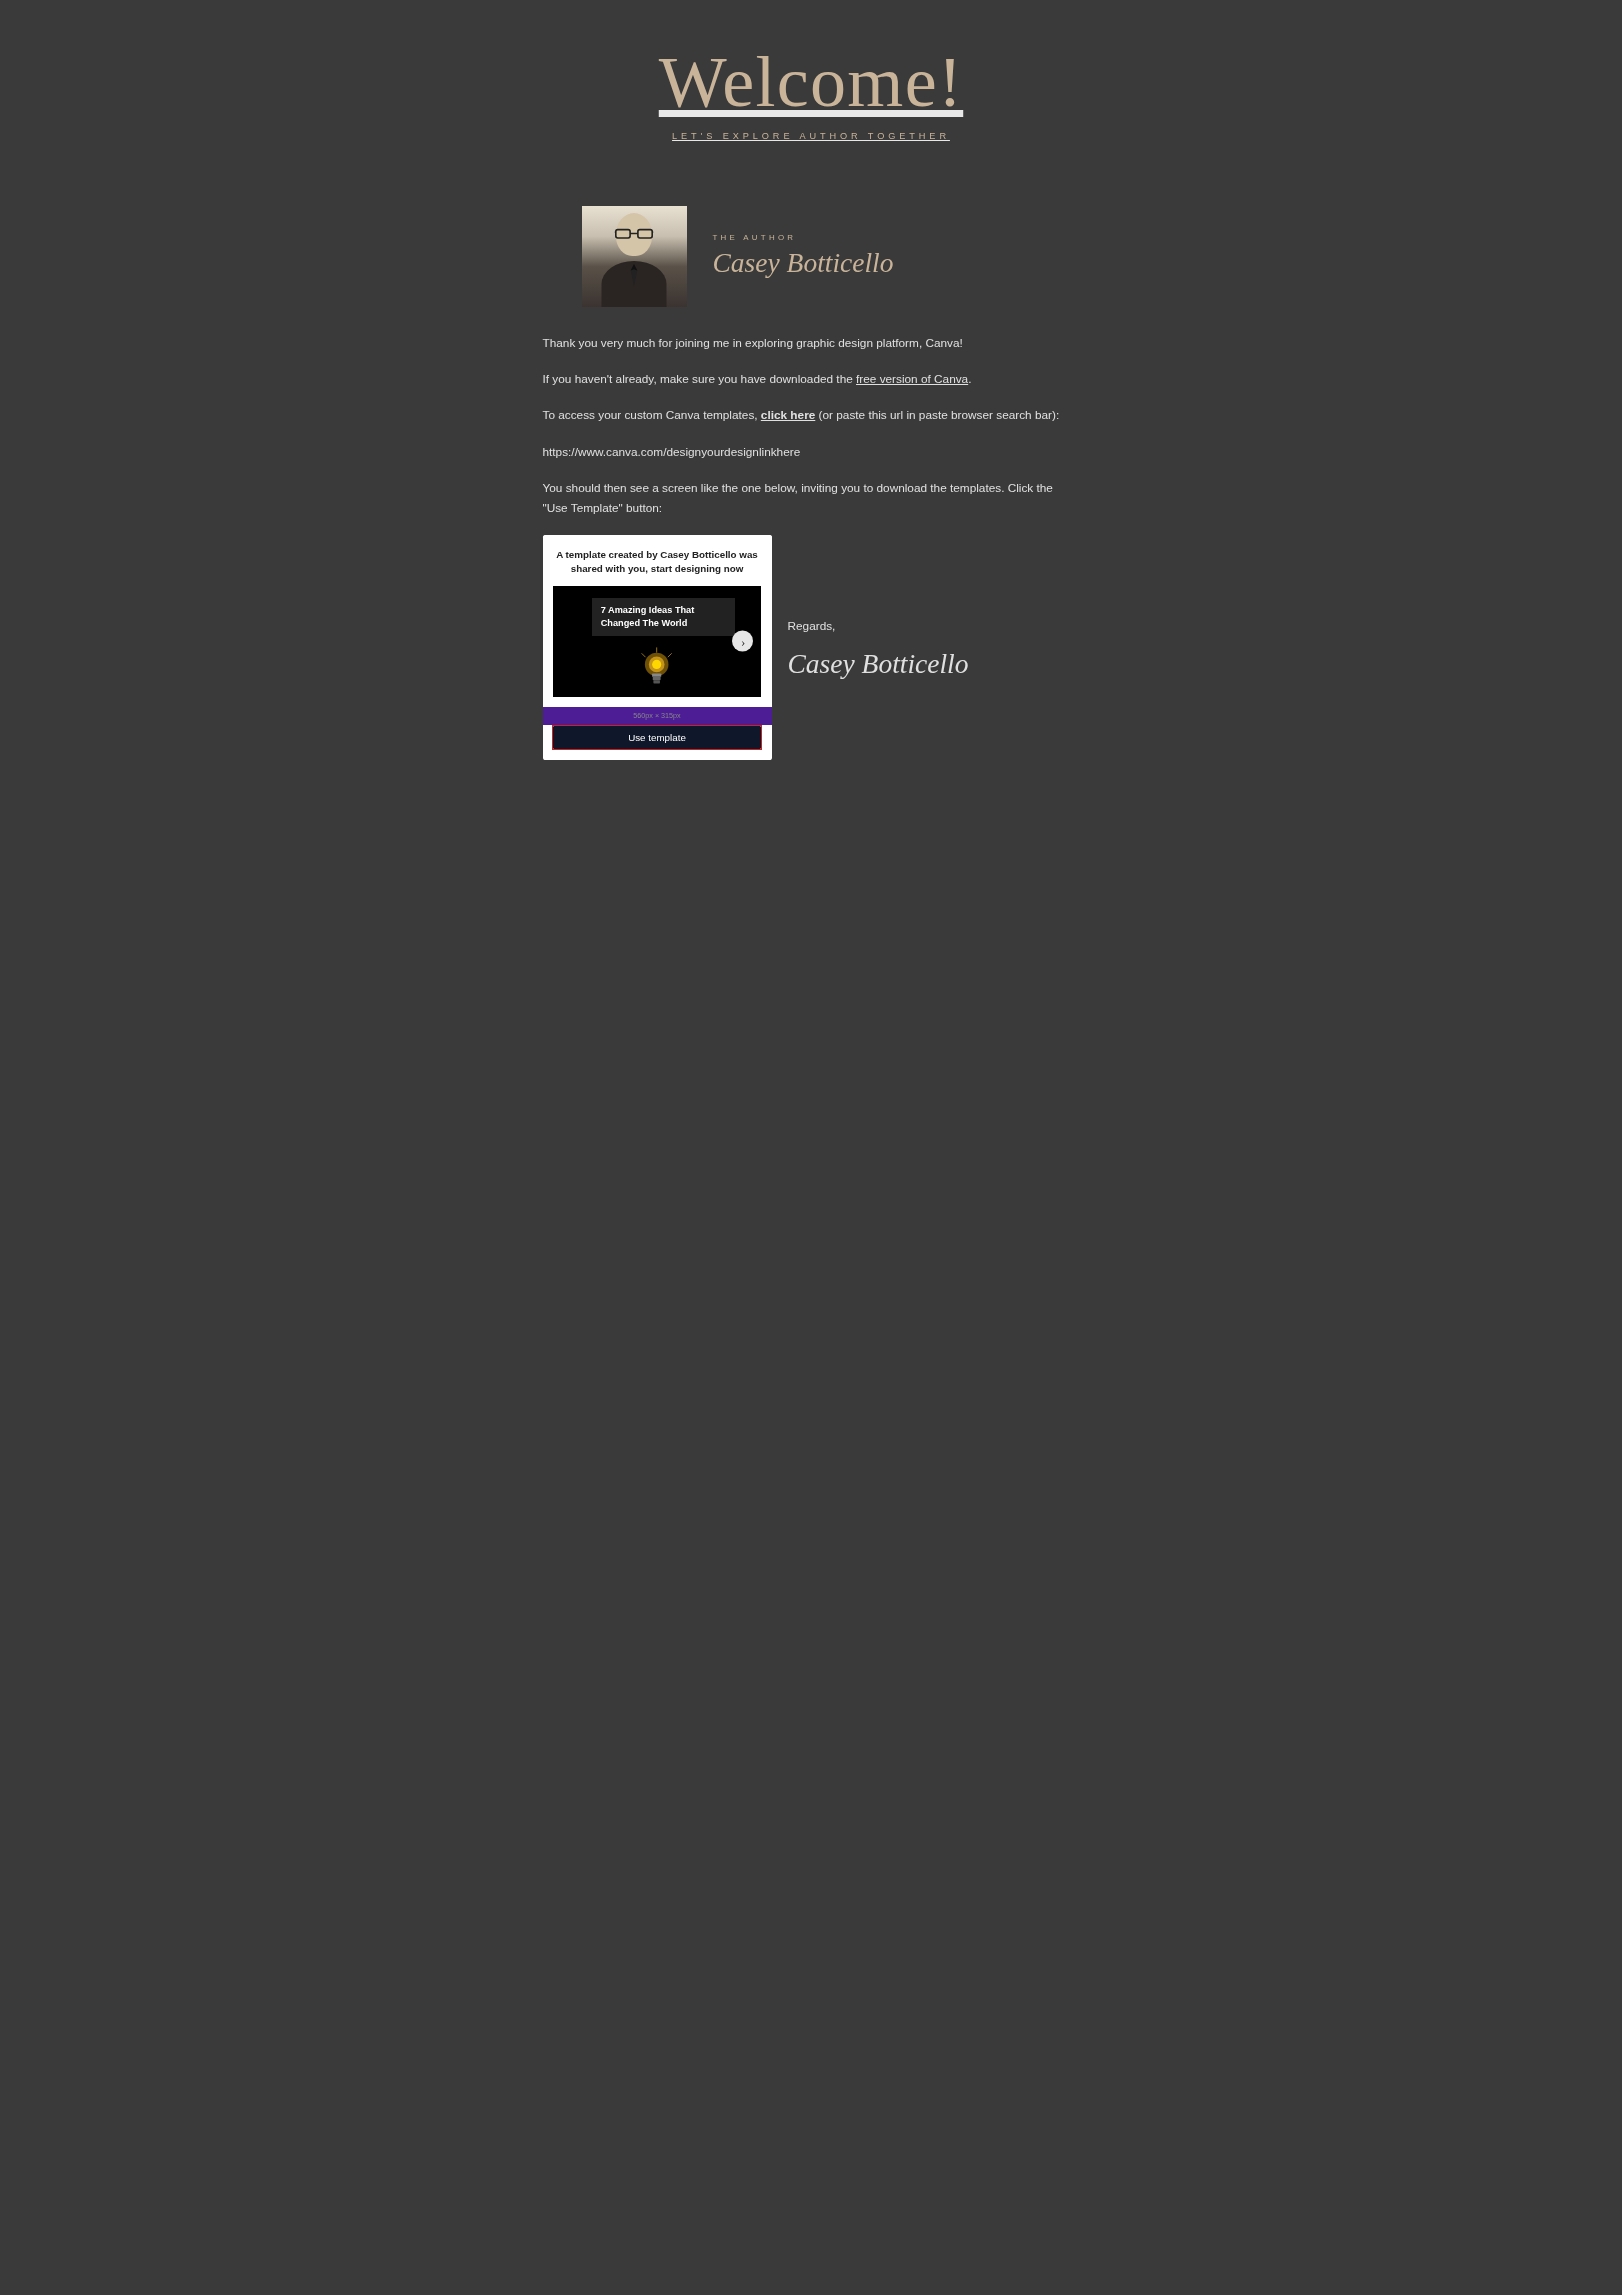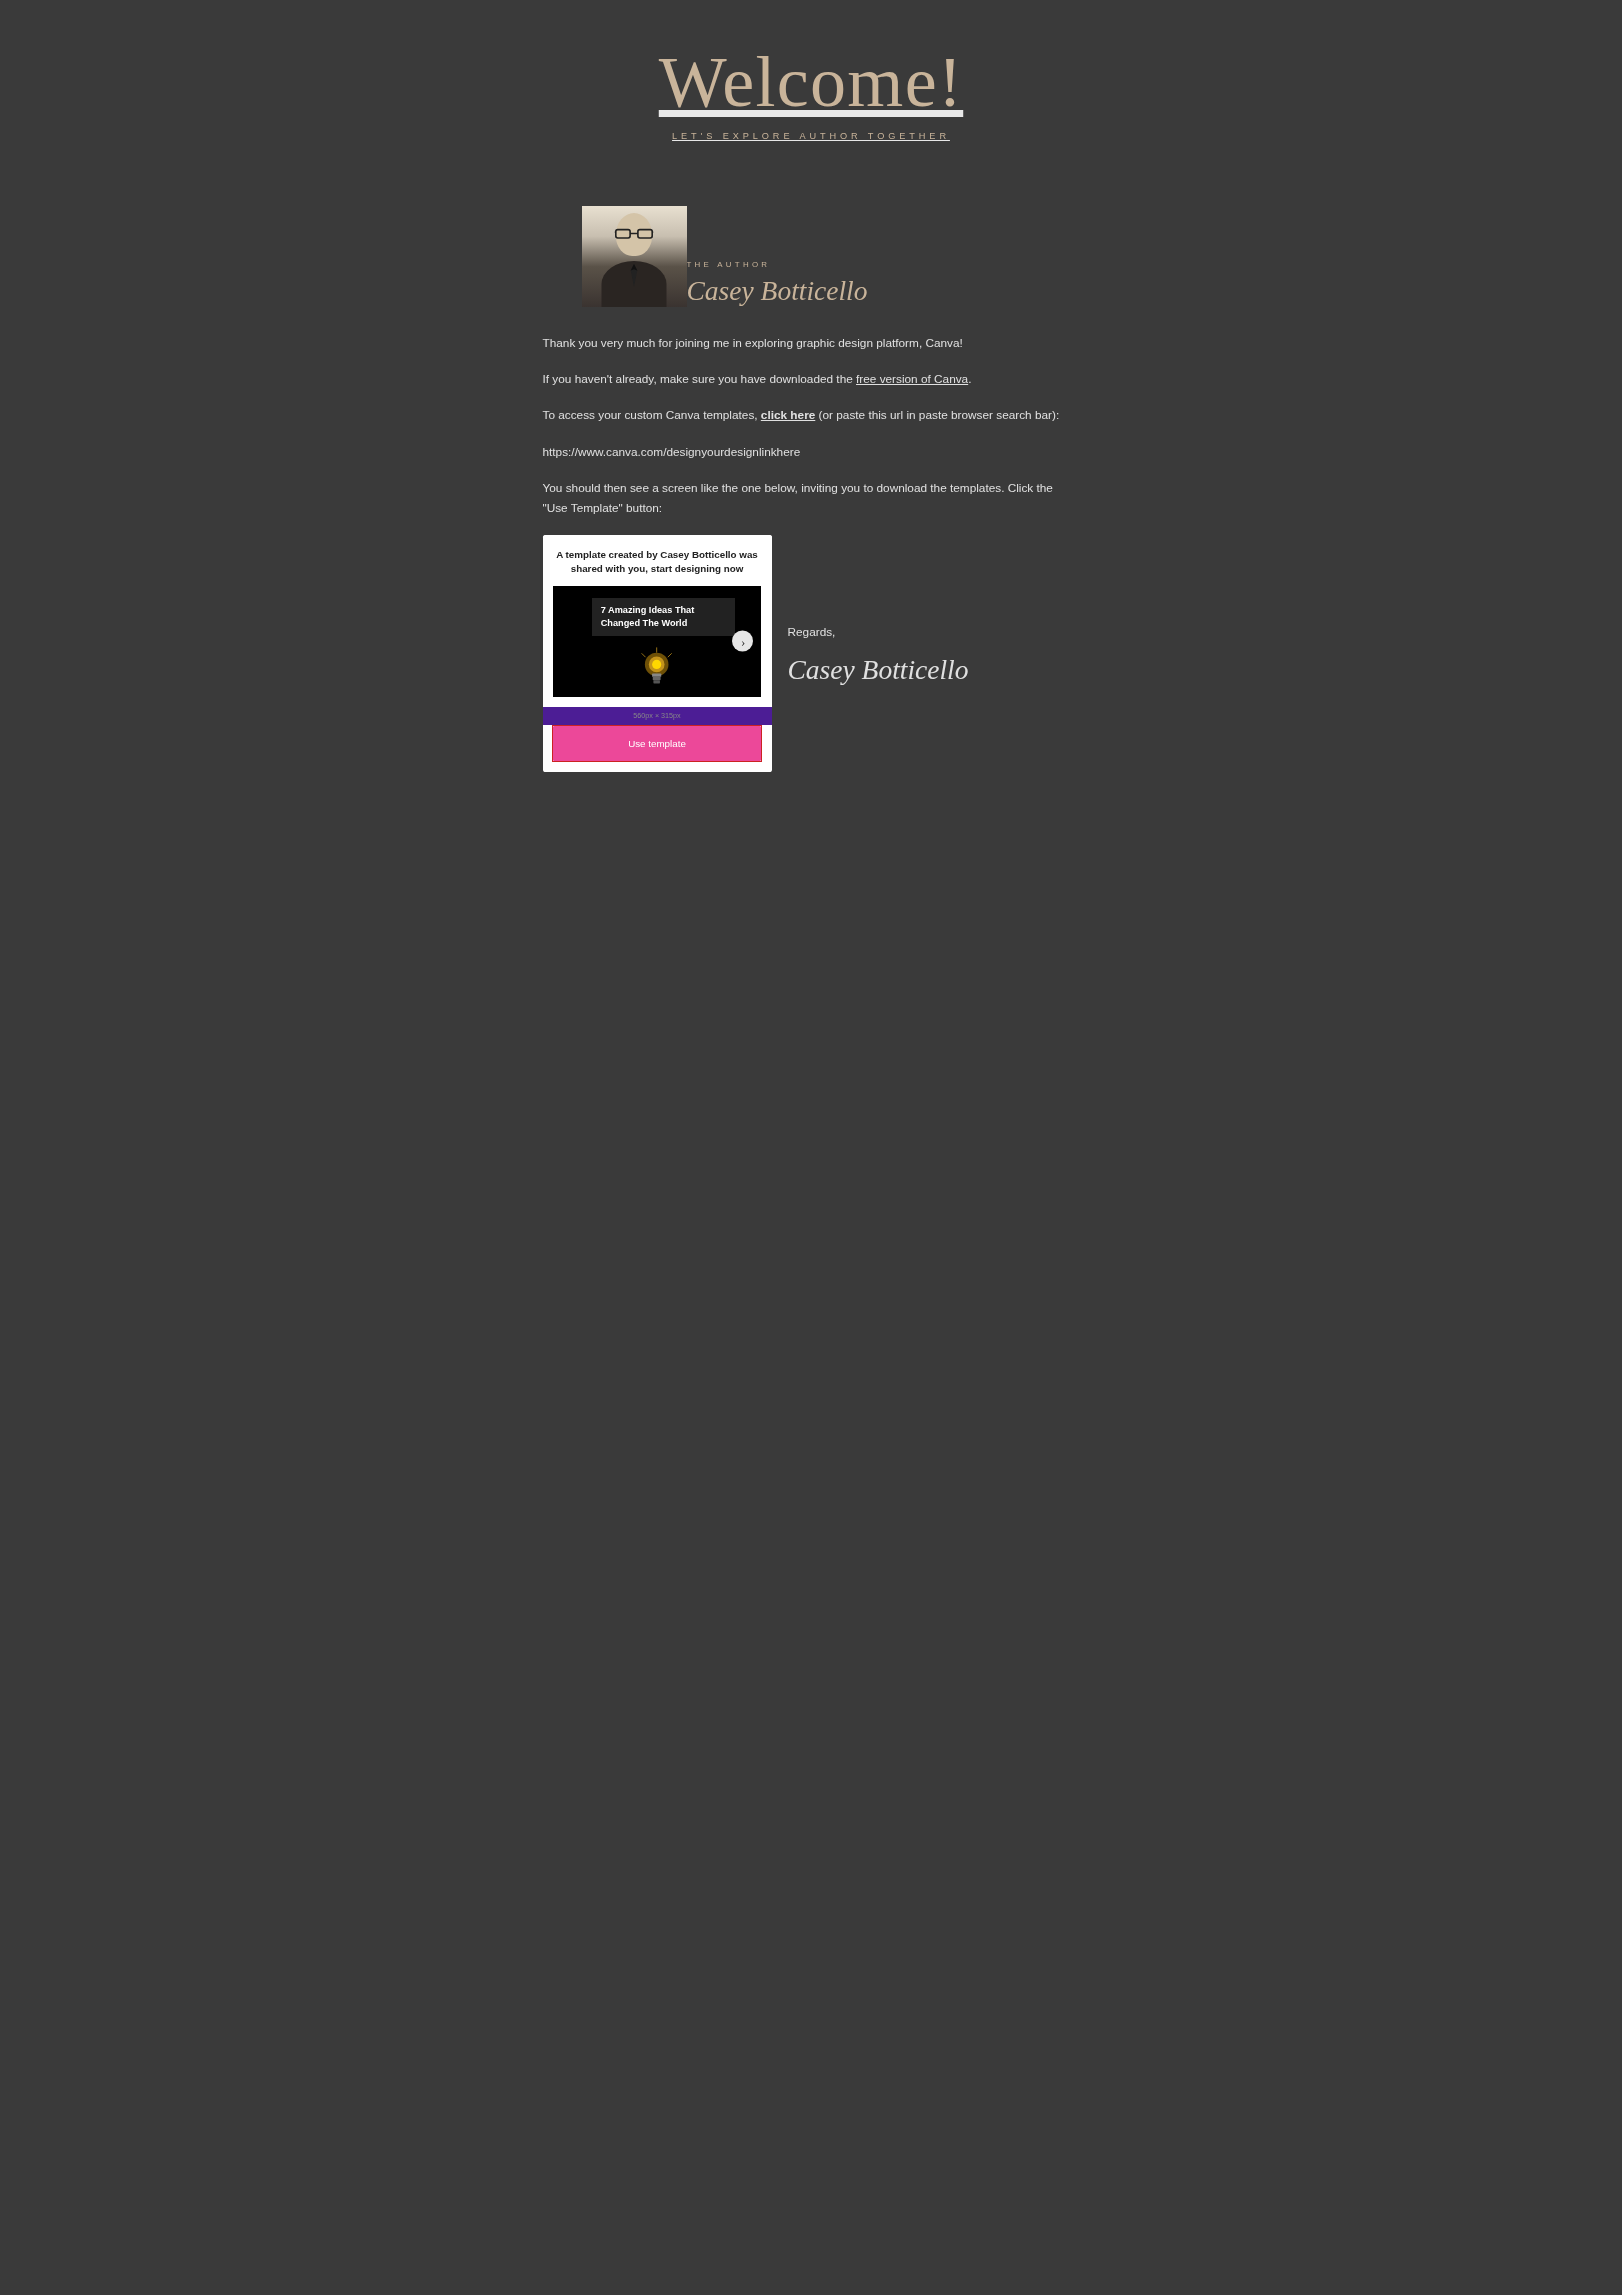--- a/index.html
+++ b/index.html
@@ -41,21 +41,22 @@
       font-size: 9.2px;
       letter-spacing: 3.9px;
       color: #c9b49a;
       font-weight: 400;
       margin-bottom: 26px;
     }
 
     
     .author-section {
       display: flex;
-      align-items: flex-end;
+      align-items: center;
+      gap: 26px;
       margin: 26px 0 26px 0;
       padding-left: 39px;
     }
 
     .author-photo {
       width: 105px;
       height: 101px;
       background-color: #d4c9b8;
       flex-shrink: 0;
       overflow: hidden;
@@ -233,27 +234,27 @@
       font-size: 7.2px;
       color: #888;
       padding: 3.9px 0 5.2px 0;
       background: #4c1d95;
       font-family: Arial, Helvetica, sans-serif;
     }
 
     .use-template-btn {
       display: block;
       width: 100%;
-      background: #ec4899;
+      background: #0f172a;
       color: #fff;
       text-align: center;
       font-family: Arial, Helvetica, sans-serif;
       font-size: 9.8px;
       font-weight: 500;
-      padding: 12px 0;
+      padding: 6px 0;
       border: none;
       cursor: pointer;
       border-radius: 1.3px;
     }
 
     .regards-section {
       flex: 1;
       padding-top: 6.5px;
     }
 

